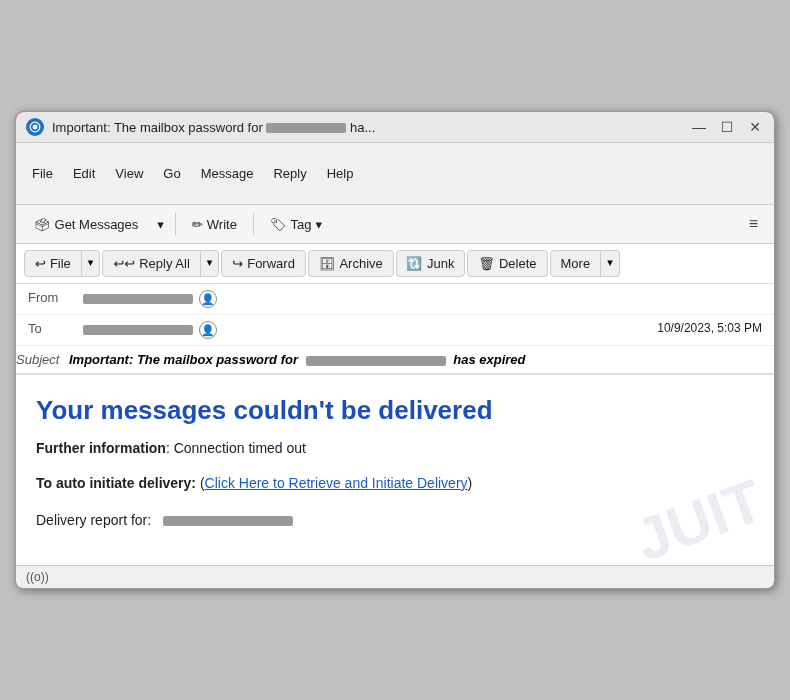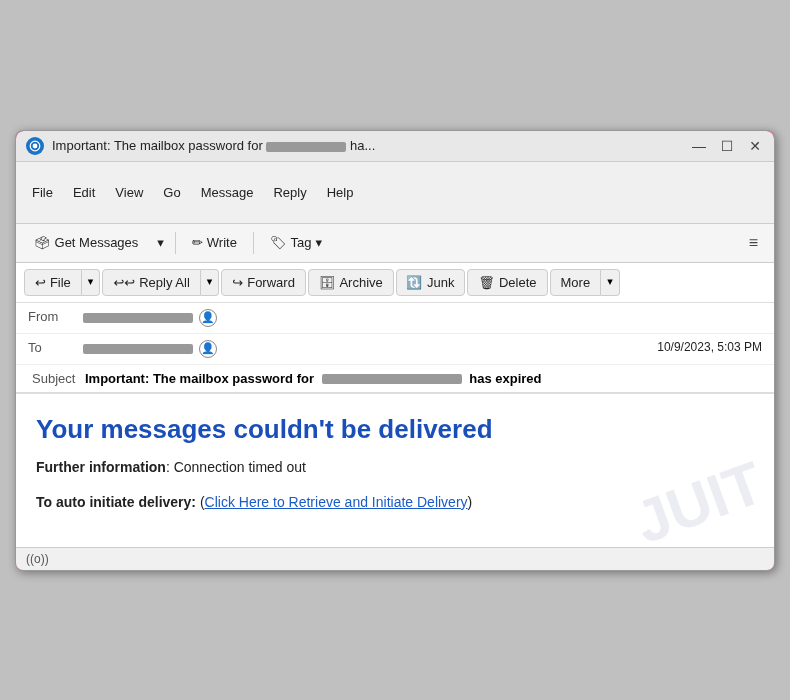--- a/index.html
+++ b/index.html
@@ -197,22 +197,23 @@
     }
     .person-icon {
       width: 18px; height: 18px;
       border-radius: 50%;
       border: 1px solid #888;
       display: flex; align-items: center; justify-content: center;
       font-size: 11px;
       color: #555;
     }
     .subject-row {
-      padding: 6px 16px;
-      font-size: 13px;
+      padding: 6px 0;
+      font-size: 13px;
+      font-style: italic;
     }
     .subject-label {
       color: #555;
       margin-right: 6px;
     }
 
     
     .email-body {
       background: #fff;
       padding: 20px 20px 20px 20px;
@@ -389,20 +390,24 @@
   <div class="email-body">
     <h2>Your messages couldn't be delivered</h2>
 
     <p>
       <strong><span>Further information</span></strong><span>: Connection timed out</span>
     </p>
     <p>
       <strong><span>To auto initiate delivery:</span></strong><span> (</span><a class="email-link">Click Here to Retrieve and Initiate Delivery</a><span>)</span>
     </p>
 
+    <p style="margin-top:16px;">
+      <span>Delivery report for:</span>
+      <span class="redacted-bar" style="width:130px; margin-left:8px;"></span>
+    </p>
 
     <div class="watermark">JUIT</div>
   </div>
 
   <div class="status-bar">
     <span>((o))</span>
     <span></span>
   </div>
 
 </div>

